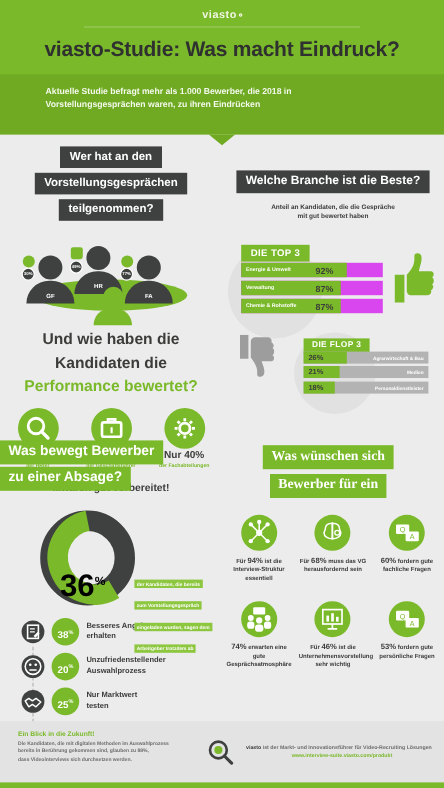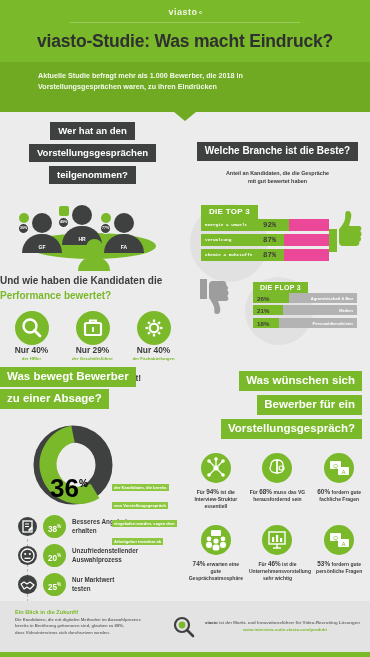--- a/index.html
+++ b/index.html
@@ -50,41 +50,41 @@
   .pers .lbl { position:absolute; bottom:3px; left:0; width:40px; text-align:center;
                color:#fff; font-size:5px; font-weight:700; }
   .circ-lbl { position:absolute; width:11px; height:11px; border-radius:50%;
               border:1.5px solid #fff; background:#3f4140; color:#fff;
               font-size:3.6px; font-weight:700; line-height:8px; text-align:center; }
   .gicon { position:absolute; width:10px; height:10px; border-radius:2px; background:#7ab929; }
   .front { position:absolute; left:78px; top:44px; }
   .front .head { width:17px; height:17px; border-radius:50%; background:#7ab929; margin:0 auto; }
   .front .body { width:32px; height:14px; background:#7ab929; border-radius:16px 16px 0 0; margin-top:1px; }
 
-  .s1l .q2 { font-size:10px; font-weight:700; line-height:1.5;
+  .s1l .q2 { text-align:center; font-size:13px; font-weight:700; line-height:1.5;
              margin-top:6px; color:#3c3c3b; }
   .s1l .q2 em { color:#7ab929; font-style:normal; }
   .kpis { display:flex; justify-content:center; gap:9px; margin-top:8px; }
   .kpi { width:52px; text-align:center; }
   .kpi .disc { width:34px; height:34px; border-radius:50%; background:#7ab929; margin:0 auto;
                position:relative; }
   .kpi .pct { font-size:8.4px; font-weight:700; color:#3c3c3b; margin-top:0; }
   .kpi .cap { font-size:4.3px; color:#7ab929; font-weight:700; margin-top:1px; line-height:1.3;}
   .s1l .concl { text-align:center; font-size:8.6px; font-weight:700; margin-top:11px; }
 
   
   .s1r { position:absolute; left:185px; top:120px; width:185px;margin-top:20px; }
   .s1r .title { text-align:center; }
   .s1r .sub { text-align:center; font-size:5.4px; font-weight:700; line-height:1.55;
               margin-top:8px; color:#3c3c3b; }
   .topwrap { position:relative; height:75px; margin-top:9px; }
   .halo { position:absolute; border-radius:50%; background:#d9d9d9; opacity:.55; }
   .rank-head { display:inline-block; background:#7ab929; color:#fff; font-weight:700;
                font-size:8px; padding:2px 8px 3px; letter-spacing:.3px; }
-  .bar-row { position:relative; height:12px; margin-top:3px; width:128px; background:#ec4899;font-family:Liberation Mono, monospace; }
+  .bar-row { position:relative; height:12px; margin-top:3px; width:118px; background:#d946ef; }
   .bar-fill { position:absolute; left:0; top:0; height:12px; background:#7ab929; }
   .bar-name { position:absolute; left:4px; top:3px; font-size:4.4px; color:#fff; font-weight:700; }
   .bar-val { position:absolute; top:2px; font-size:7.4px; color:#3c3c3b; font-weight:700; }
   .thumb { position:absolute; color:#7ab929; }
   .flopwrap { position:relative; height:58px; margin-top:6px; }
   .bar-row-r { position:relative; height:10px; margin-top:2.5px; width:104px; background:#b3b3b3; }
   .bar-fill-r { position:absolute; left:0; top:0; height:10px; background:#7ab929; }
   .bar-val-r { position:absolute; left:4px; top:2px; font-size:6.2px; color:#3c3c3b; font-weight:700; }
   .bar-name-r { position:absolute; right:4px; top:3px; font-size:4px; color:#fff; font-weight:700; }
 
@@ -105,21 +105,21 @@
             font-size:8.2px; font-weight:700; text-align:center; line-height:23px; flex:none; }
   .li-pct sup { font-size:4.6px; }
   .li-tx { font-size:6.3px; font-weight:700; line-height:1.45; color:#3c3c3b; }
   .s2l .foot { font-size:5.6px; line-height:1.5; font-weight:700; margin:10px 0 0 18px;
                width:145px; color:#3c3c3b; }
   .dashline { position:absolute; left:27px; top:118px; width:1px; height:88px;
               border-left:1px dashed #b5b5b5; }
 
   
   .s2r { position:absolute; left:185px; top:370px; width:185px; }
-  .s2r .hl { text-align:right; padding-right:8px; }
+  .s2r .hl { text-align:center; padding-right:8px;font-family:Liberation Serif, serif; }
   .s2r .hl span { margin-bottom:2px; }
   .grid3 { display:flex; justify-content:space-around; margin-top:12px; }
   .cell { width:57px; text-align:center; }
   .cell .disc { width:30px; height:30px; border-radius:50%; background:#7ab929; margin:0 auto;
                 position:relative; }
   .cell .tx { font-size:5px; font-weight:700; line-height:1.45; margin-top:4px; color:#3c3c3b; }
   .cell .tx b { font-size:6.4px; }
 
   
   .footer { position:absolute; left:0; top:601px; width:370px; height:56px; background:#e3e3e3; }
@@ -383,21 +383,20 @@
     <div class="foot">
       <span>Unsere Studie bestätigt, dass Bewerbermärkte</span><br>
       <span>immer mehr zur Realität werden.</span>
     </div>
   </div>
 
   <div class="s2r">
     <div class="hl">
       <span class="hl-line">Was wünschen sich</span><br>
       <span class="hl-line" style="margin-top:2px;">Bewerber für ein</span><br>
-      <span class="hl-line" style="margin-top:2px;">Vorstellungsgespräch?</span>
     </div>
 
     <div class="grid3">
       <div class="cell">
         <div class="disc">
           <svg width="30" height="30" viewBox="0 0 30 30">
               <g stroke="#fff" stroke-width="1.3">
                 <line x1="15" y1="15" x2="8" y2="8"></line>
                 <line x1="15" y1="15" x2="22" y2="8"></line>
                 <line x1="15" y1="15" x2="8" y2="22"></line>

